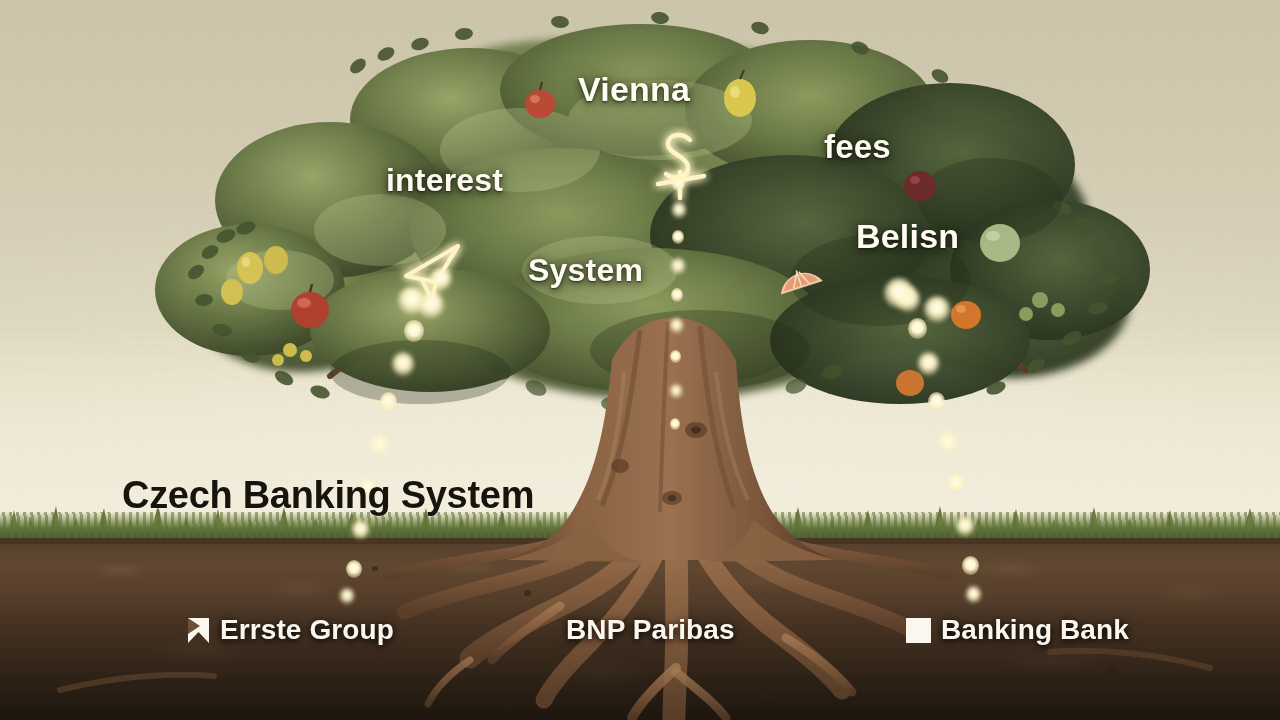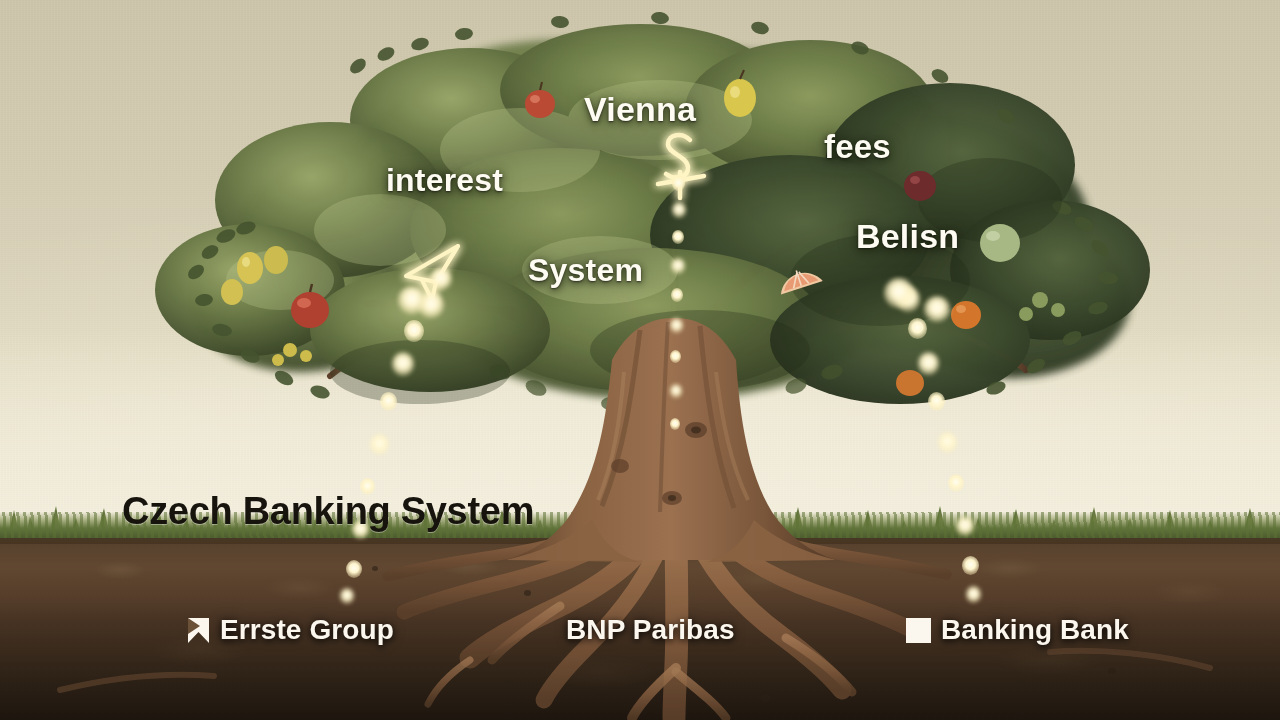--- a/index.html
+++ b/index.html
@@ -484,27 +484,27 @@
     <div class="spark soft" style="left:956px;top:516px;width:18px;height:20px;"></div>
     <div class="spark" style="left:962px;top:556px;width:17px;height:19px;"></div>
     <div class="spark soft" style="left:966px;top:586px;width:15px;height:17px;"></div>
   </div>
 
   <div class="spark soft" style="left:884px;top:278px;width:30px;height:30px;"></div>
   <div class="spark soft" style="left:924px;top:296px;width:26px;height:26px;"></div>
   <div class="spark soft" style="left:398px;top:286px;width:28px;height:28px;"></div>
   <div class="spark soft" style="left:430px;top:268px;width:22px;height:22px;"></div>
 
-  <div class="canopy-label" style="left:578px;top:90px;font-size:34px;margin-left:6px;">Vienna</div>
+  <div class="canopy-label" style="left:578px;top:70px;font-size:34px;">Vienna</div>
   <div class="canopy-label" style="left:824px;top:128px;font-size:33px;">fees</div>
   <div class="canopy-label" style="left:856px;top:217px;font-size:34px;">Belisn</div>
   <div class="canopy-label" style="left:386px;top:162px;font-size:32px;">interest</div>
   <div class="canopy-label" style="left:528px;top:252px;font-size:32px;">System</div>
 
-  <div class="title" style="left:122px;top:474px;font-size:38px;margin-top:16px;">Czech Banking System</div>
+  <div class="title" style="left:122px;top:474px;font-size:38px;">Czech Banking System</div>
 
   <div class="bank-label" style="left:186px;top:614px;font-size:28px;">
     <svg class="bank-mark" width="25" height="27" viewBox="0 0 25 27">
       <path d="M2 1 H23 V26 L12.5 15 L2 26 Z" fill="#fbf7ee"></path>
       <path d="M2 1 L14 9 L2 17 Z" fill="#6b5038"></path>
     </svg>
     <span>Errste Group</span>
   </div>
 
   <div class="bank-label" style="left:566px;top:614px;font-size:28px;">

